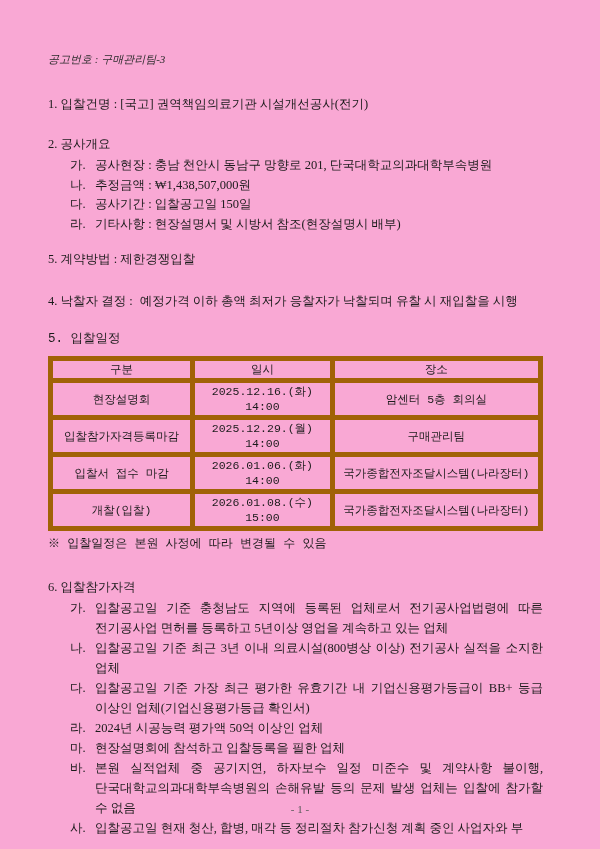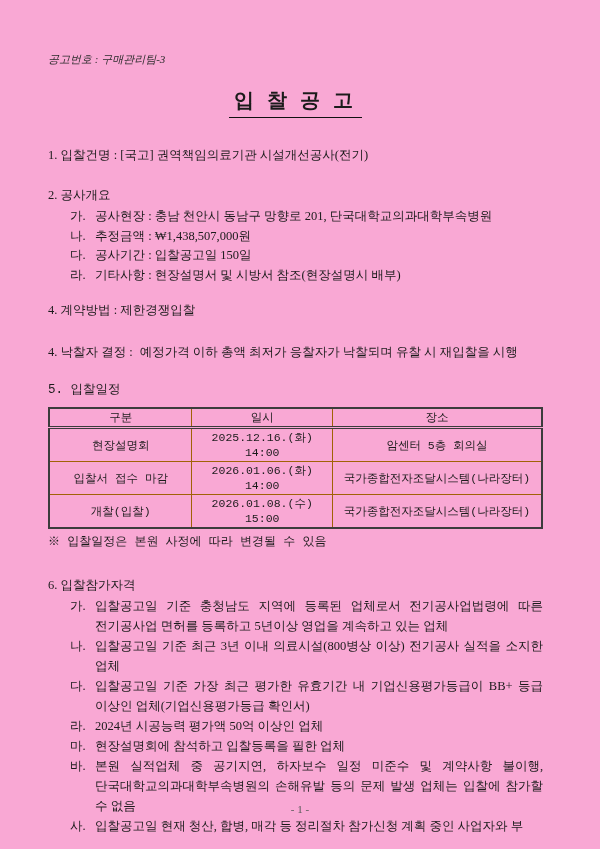--- a/index.html
+++ b/index.html
@@ -49,21 +49,21 @@
     flex:1; margin-left:7px;
     text-align:justify; word-break:keep-all;
   }
   .schedule-table {
     width:100%;
     border-collapse:collapse;
     margin-top:7px;
     font-size:11.5px;
   }
   .schedule-table th, .schedule-table td {
-    border:1px solid #a16207;
+    border:5px solid #a16207;
     text-align:center;
     vertical-align:middle;
     font-weight:normal;
     line-height:15px;
     padding:1px 2px;
   }
   .schedule-table { border:2px solid #3c3c3c; }
   .schedule-table thead th { border-bottom:3px double #3c3c3c; }
   .col-category { width:29%; }
   .col-datetime { width:28.5%; }
@@ -86,23 +86,20 @@
     color:#5a5a5a;
   }
 </style>
 </head>
 <body>
 
 <div class="page">
 
   <div class="doc-number">공고번호 : 구매관리팀-3</div>
 
-  <div class="title-wrap">
-    <span class="title">입 찰 공 고</span>
-  </div>
 
   <div class="section section-s1">
     <div class="heading">1. 입찰건명 : [국고] 권역책임의료기관 시설개선공사(전기)</div>
   </div>
 
   <div class="section">
     <div class="heading">2. 공사개요</div>
     <div class="sub-items">
       <div class="sub-item">
         <span class="marker">가.</span>
@@ -117,21 +114,21 @@
         <span class="txt">공사기간 : 입찰공고일 150일</span>
       </div>
       <div class="sub-item">
         <span class="marker">라.</span>
         <span class="txt">기타사항 : 현장설명서 및 시방서 참조(현장설명시 배부)</span>
       </div>
     </div>
   </div>
 
   <div class="section section-s3">
-    <div class="heading">4. 계약방법 : 제한경쟁입찰</div>
+    <div class="heading">5. 계약방법 : 제한경쟁입찰</div>
   </div>
 
   <div class="section section-s4 inline-section">
     <span class="num-label">4. 낙찰자 결정 :</span>
     <span class="txt">예정가격 이하 총액 최저가 응찰자가 낙찰되며 유찰 시 재입찰을 시행</span>
   </div>
 
   <div class="section section-s5">
     <div class="heading">5. 입찰일정</div>
     <table class="schedule-table">
@@ -142,20 +139,25 @@
           <th class="col-location">장소</th>
         </tr>
       </thead>
       <tbody>
         <tr>
           <td>현장설명회</td>
           <td>2025.12.16.(화) 14:00</td>
           <td>암센터 5층 회의실</td>
         </tr>
         <tr>
+          <td>입찰참가자격등록마감</td>
+          <td>2025.12.29.(월) 14:00</td>
+          <td>구매관리팀</td>
+        </tr>
+        <tr>
           <td>입찰서 접수 마감</td>
           <td>2026.01.06.(화) 14:00</td>
           <td>국가종합전자조달시스템(나라장터)</td>
         </tr>
         <tr>
           <td>개찰(입찰)</td>
           <td>2026.01.08.(수) 15:00</td>
           <td>국가종합전자조달시스템(나라장터)</td>
         </tr>
       </tbody>

